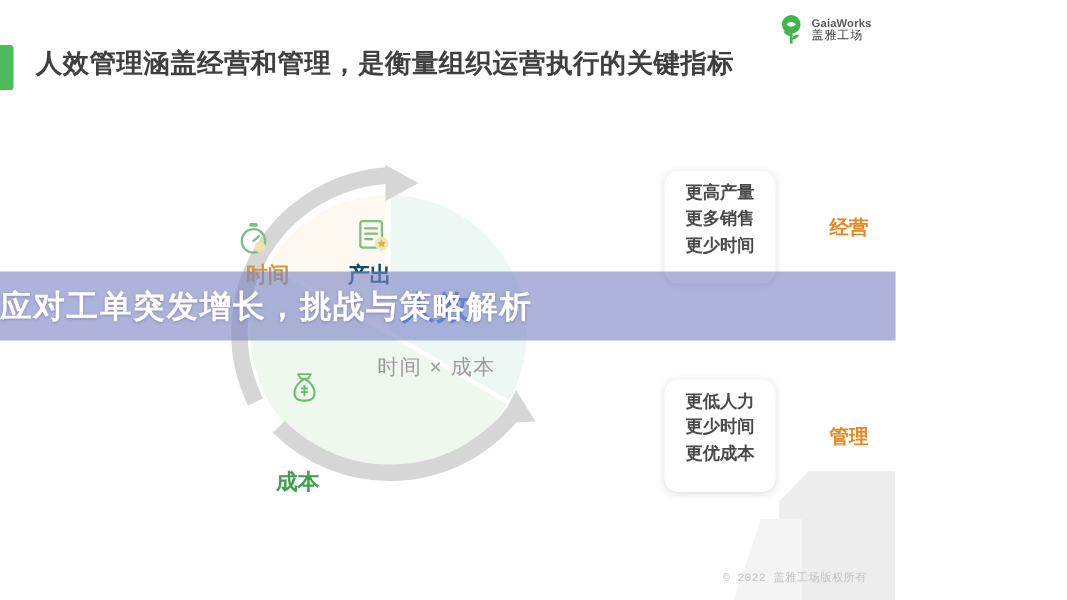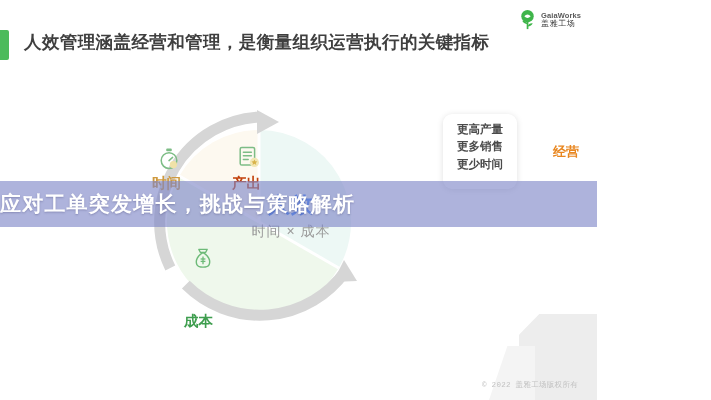--- a/index.html
+++ b/index.html
@@ -84,22 +84,22 @@
     width: 228px; height: 228px;
     z-index: 1;
   }
   .sector-label {
     position: absolute;
     font-size: 14.5px;
     font-weight: 700;
     white-space: nowrap;
     z-index: 2;
   }
-  #label-time   { left: 152px; top: 174px; color: #cf9a3f; }
-  #label-output { left: 232px; top: 174px; color: #c2410c; }
+  #label-time   { left: 164px; top: 174px; color: #cf9a3f; }
+  #label-output { left: 232px; top: 174px; color: #0c4a6e; }
   #label-cost   { left: 184px; top: 276px; color: #3f9e4f; margin-top: 36px; }
 
   .sector-icon {
     position: absolute;
     z-index: 2;
   }
   #icon-time   { left: 159px; top: 148px; }
   #icon-output { left: 238px; top: 146px; }
   #icon-cost   { left: 192px; top: 248px; }
 
@@ -110,21 +110,21 @@
     width: 170px;
     text-align: center;
     z-index: 2;
   }
   #formula-top {
     font-size: 22px; font-weight: 700; color: #3b82f6; letter-spacing: 1px;
     display: block;
   }
   #formula-bottom {
     font-size: 14px; font-weight: 400; color: #9b9b9b; letter-spacing: 1px;
-    display: block; margin-top: 3px;
+    display: block; margin-top: 16px;
   }
 
   
   .callout {
     position: absolute;
     display: flex; align-items: center;
     z-index: 2;
   }
   .callout-box {
     background: #ffffff;
@@ -273,20 +273,28 @@
 
   <div class="callout" id="callout-top">
     <div class="callout-box">
       <span class="callout-line">更高产量</span>
       <span class="callout-line">更多销售</span>
       <span class="callout-line">更少时间</span>
     </div>
     <span class="callout-tag">经营</span>
   </div>
 
+  <div class="callout" id="callout-bottom">
+    <div class="callout-box">
+      <span class="callout-line">更低人力</span>
+      <span class="callout-line">更少时间</span>
+      <span class="callout-line">更优成本</span>
+    </div>
+    <span class="callout-tag">管理</span>
+  </div>
 
   <div id="banner">
     <span id="banner-text">应对工单突发增长，挑战与策略解析</span>
   </div>
 
   <div id="footer">© 2022 盖雅工场版权所有</div>
 
 </div>
 
 </body></html>

